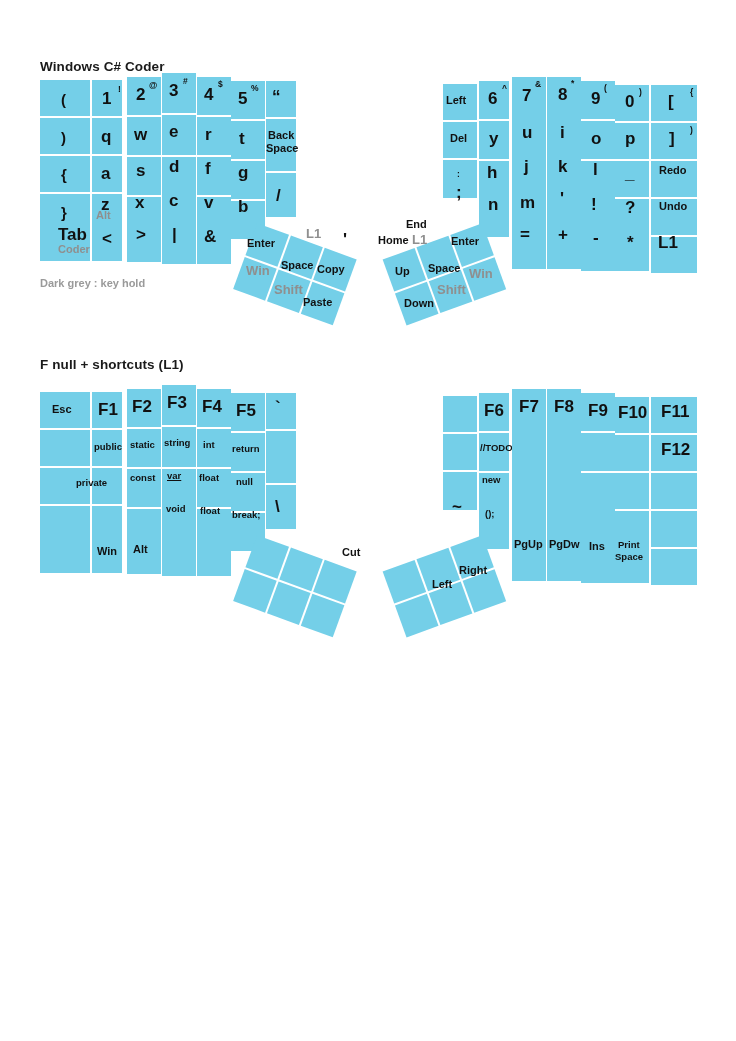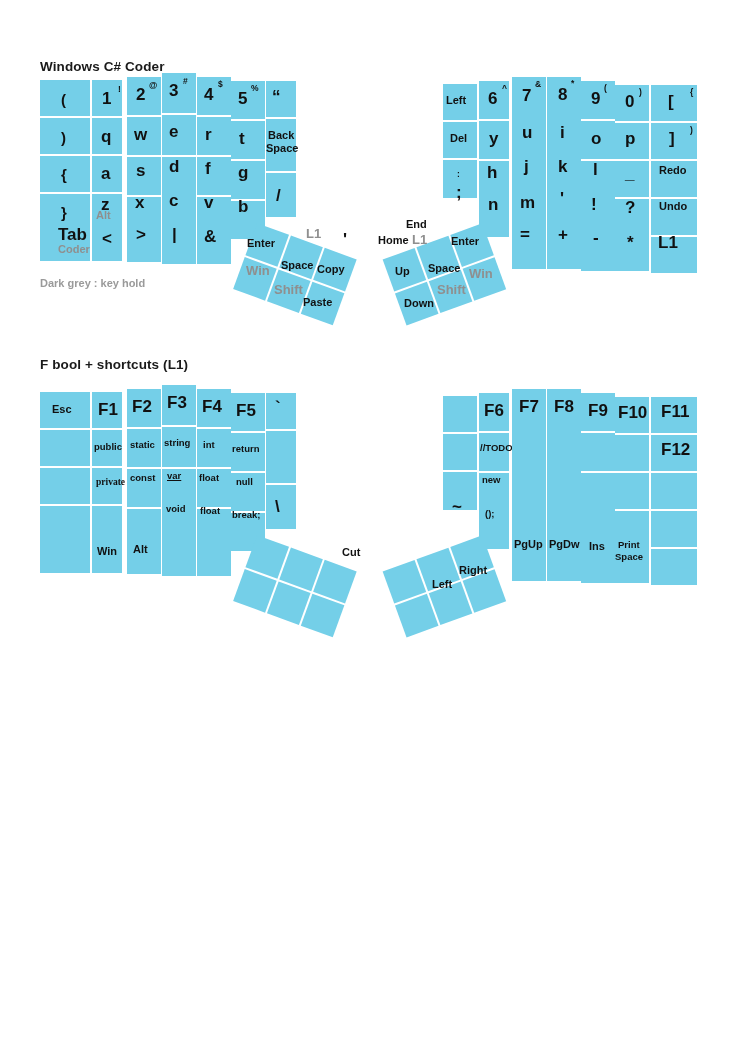--- a/index.html
+++ b/index.html
@@ -342,40 +342,40 @@
     <div class="lbl small" style="left:378px; top:235px;">Home</div>
     <div class="lbl greybig" style="left:412px; top:233px;">L1</div>
     <div class="lbl small" style="left:451px; top:236px;">Enter</div>
     <div class="lbl small" style="left:395px; top:266px;">Up</div>
     <div class="lbl small" style="left:428px; top:263px;">Space</div>
     <div class="lbl greybig" style="left:469px; top:267px;">Win</div>
     <div class="lbl greybig" style="left:437px; top:283px;">Shift</div>
     <div class="lbl small" style="left:404px; top:298px;">Down</div>
   </div>
 
-  <div class="section-title" style="left:40px; top:357px;">F bool + shortcuts (L1)</div>
+  <div class="section-title" style="left:40px; top:357px;">F null + shortcuts (L1)</div>
 
   <div class="board" style="top:310px; height:330px;">
 
     <div class="key" style="left:40px; top:82px; width:50px; height:36px;"></div>
     <div class="lbl small" style="left:52px; top:94px;">Esc</div>
 
     <div class="key" style="left:40px; top:120px; width:50px; height:36px;"></div>
     <div class="key" style="left:40px; top:158px; width:50px; height:36px;"></div>
     <div class="key" style="left:40px; top:196px; width:50px; height:36px;"></div>
     <div class="key" style="left:40px; top:227px; width:50px; height:36px;"></div>
 
     <div class="key" style="left:92px; top:82px; width:30px; height:36px;"></div>
     <div class="lbl mainbig" style="left:98px; top:91px;">F1</div>
 
     <div class="key" style="left:92px; top:120px; width:30px; height:36px;"></div>
     <div class="lbl tiny" style="left:94px; top:132px;">public</div>
 
     <div class="key" style="left:92px; top:158px; width:30px; height:36px;"></div>
-    <div class="lbl tiny" style="left:96px; top:168px;font-family:Liberation Serif, serif;">private</div>
+    <div class="lbl tiny" style="left:76px; top:168px;">private</div>
 
     <div class="key" style="left:92px; top:196px; width:30px; height:36px;"></div>
 
     <div class="key" style="left:92px; top:227px; width:30px; height:36px;"></div>
     <div class="lbl small" style="left:97px; top:236px;">Win</div>
 
     <div class="key" style="left:127px; top:79px; width:34px; height:38px;"></div>
     <div class="lbl mainbig" style="left:132px; top:88px;">F2</div>
 
     <div class="key" style="left:127px; top:119px; width:34px; height:38px;"></div>

